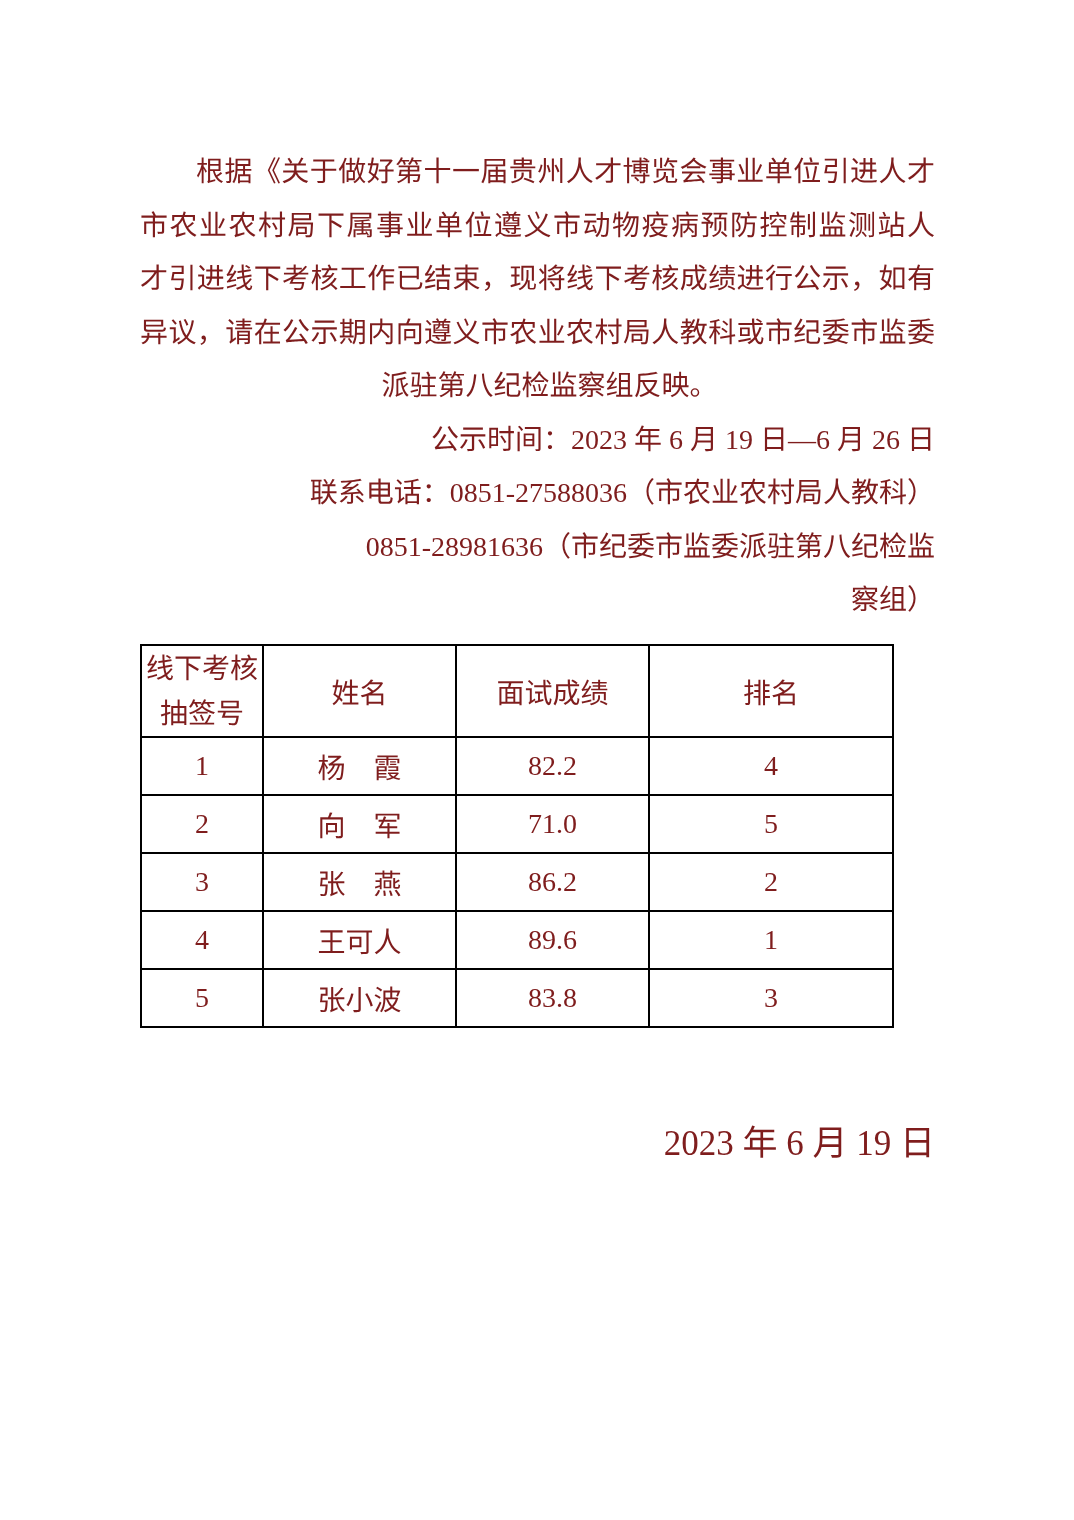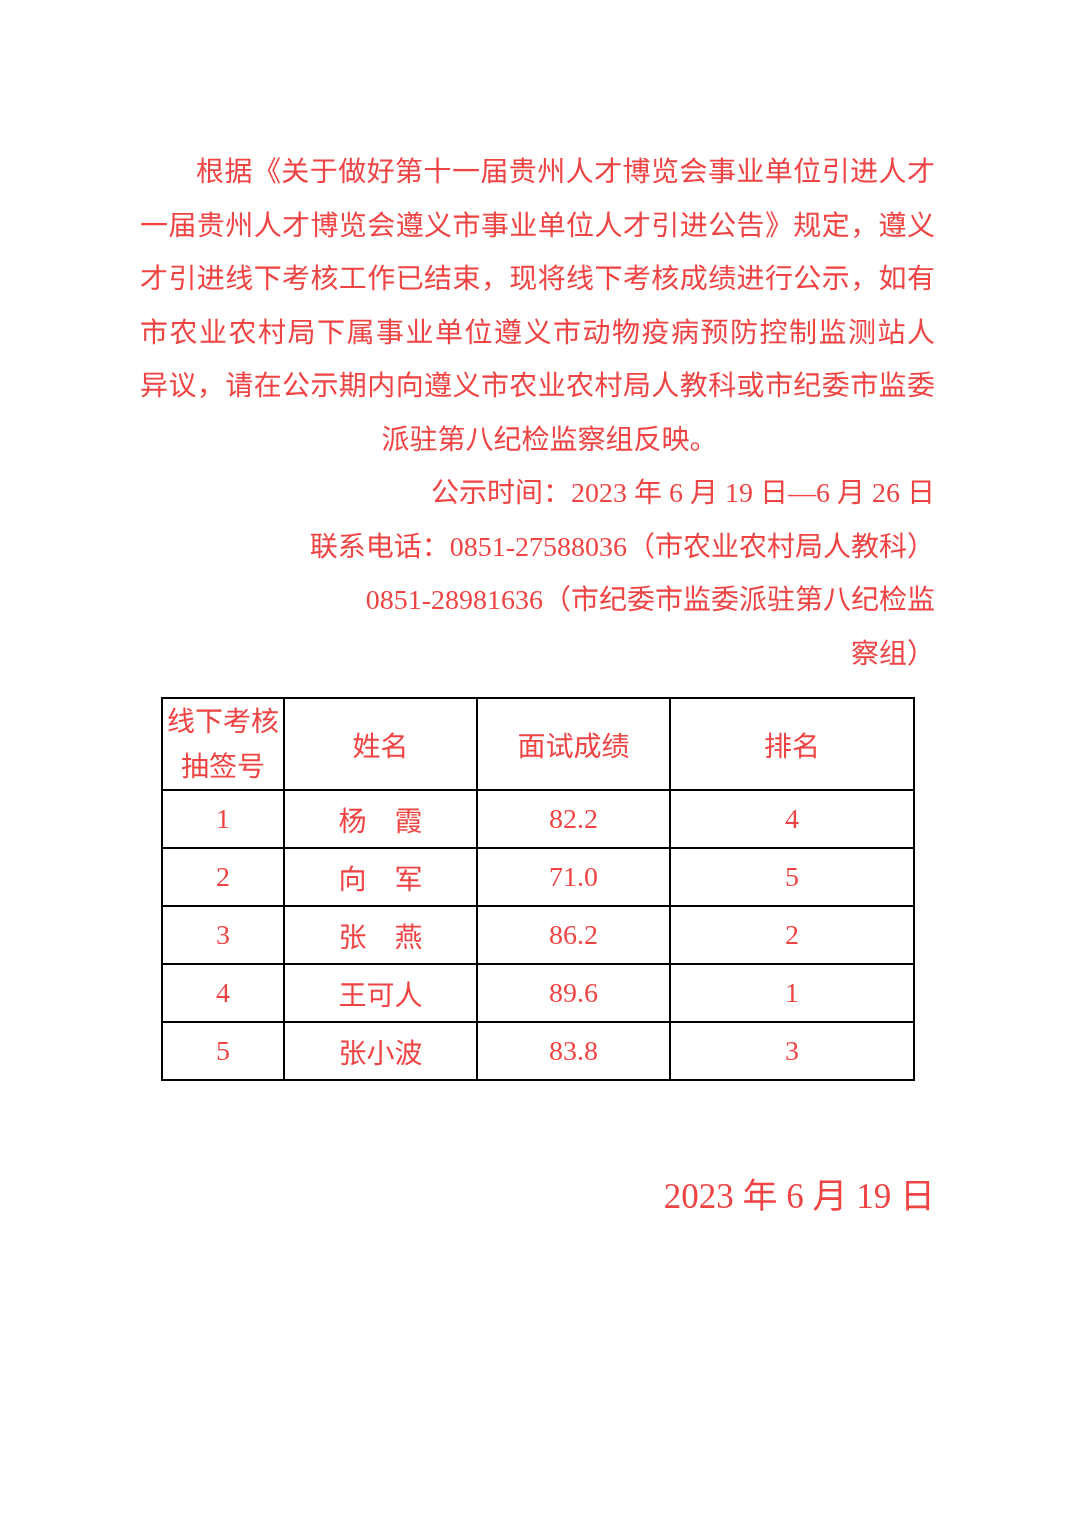--- a/index.html
+++ b/index.html
@@ -7,21 +7,21 @@
     padding: 0;
     background: #ffffff;
   }
   .page {
     position: relative;
     width: 1074px;
     height: 1214px;
     background: #ffffff;
     overflow: hidden;
     font-family: "Liberation Serif", "DejaVu Serif", serif;
-    color: #ef4444;
+    color: #7f1d1d;
   }
   .content {
     position: absolute;
     left: 140px;
     top: 145px;
     width: 795px;
   }
   .txt-line {
     font-size: 28px;
     line-height: 53.5px;
@@ -43,21 +43,20 @@
   .info .txt-line {
     text-align: right;
   }
   .info .indent-2em { text-indent: 2em; }
   .info .indent-phone { text-indent: 200px; }
 
   table.score-table {
     border-collapse: collapse;
     table-layout: fixed;
     width: 752px;
-    margin-left: 21px;
     margin-top: 17px;
   }
   .score-table td, .score-table th {
     border: 2px solid #000000;
     padding: 0;
     text-align: center;
     vertical-align: middle;
     font-weight: normal;
     font-size: 28px;
   }
@@ -76,23 +75,22 @@
   }
 </style>
 </head>
 <body>
 
 <div class="page">
   <div class="content">
 
     <div class="para">
       <div class="txt-line first-line">根据《关于做好第十一届贵州人才博览会事业单位引进人才</div>
-      <div class="txt-line">一届贵州人才博览会遵义市事业单位人才引进公告》规定，遵义</div>
+      <div class="txt-line">市农业农村局下属事业单位遵义市动物疫病预防控制监测站人</div>
       <div class="txt-line">才引进线下考核工作已结束，现将线下考核成绩进行公示，如有</div>
-      <div class="txt-line">市农业农村局下属事业单位遵义市动物疫病预防控制监测站人</div>
       <div class="txt-line">异议，请在公示期内向遵义市农业农村局人教科或市纪委市监委</div>
       <div class="txt-line last-line">派驻第八纪检监察组反映。</div>
     </div>
 
     <div class="info">
       <div class="txt-line indent-2em">公示时间：2023 年 6 月 19 日—6 月 26 日</div>
       <div class="txt-line indent-2em">联系电话：0851-27588036（市农业农村局人教科）</div>
       <div class="txt-line indent-phone">0851-28981636（市纪委市监委派驻第八纪检监察组）</div>
     </div>
 

